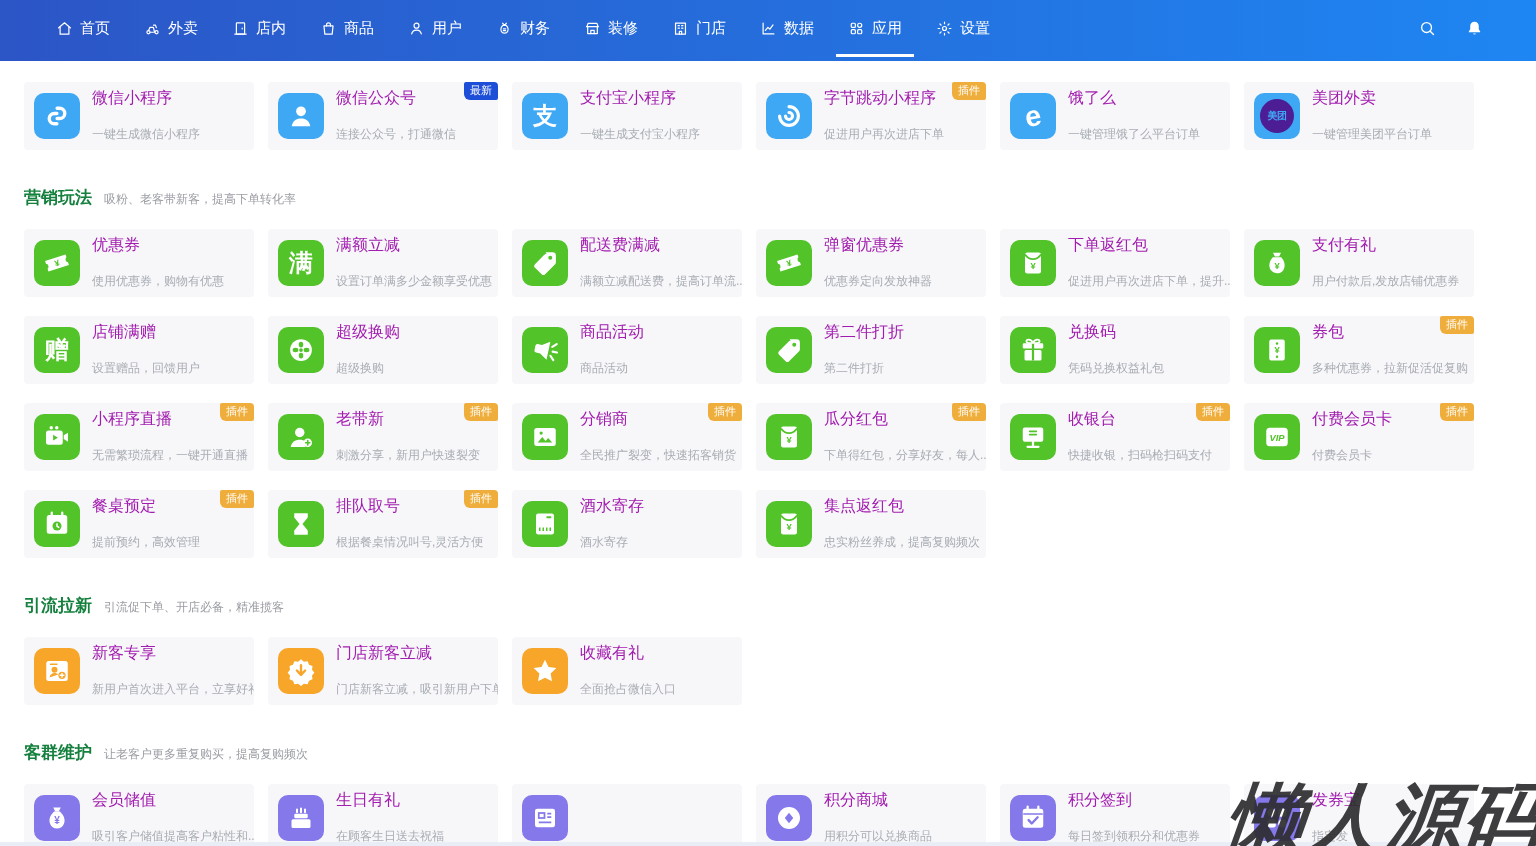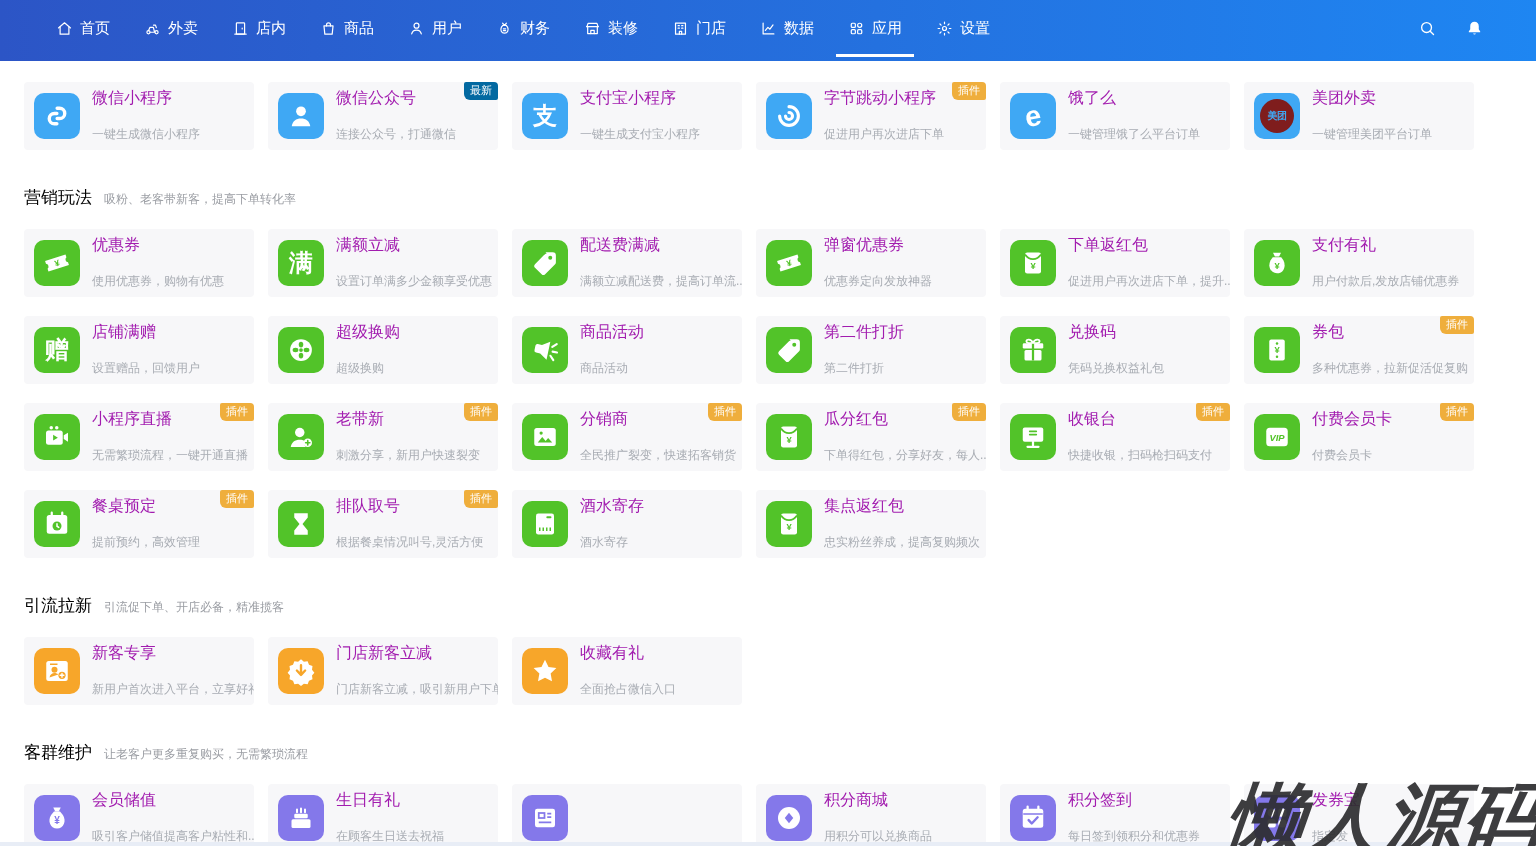--- a/index.html
+++ b/index.html
@@ -21,21 +21,21 @@
   .nav-item svg{width:17px;height:17px;display:block}
   .nav-item.active::after{
     content:"";position:absolute;left:-12px;right:-12px;bottom:0;height:3px;background:#fff;
   }
   .nav-spacer{flex:1}
   .nav-icon-btn{color:#fff;margin-left:28px;cursor:pointer;display:flex;align-items:center}
   .nav-icon-btn svg{width:19px;height:19px;display:block}
   
   main{padding:21px 24px 0}
   .sec-head{display:flex;align-items:baseline;margin:36px 0 20px}
-  .sec-title{font-size:17px;font-weight:normal;color:#000000}
+  .sec-title{font-size:17px;font-weight:bold;color:#15803d}
   .sec-sub{font-size:12px;color:#9a9da3;margin-left:12px}
   .grid{display:grid;grid-template-columns:repeat(6,230px);gap:19px 14px}
   .card{
     position:relative;display:flex;align-items:center;
     background:#f7f7f9;border-radius:4px;height:68px;padding-left:10px;cursor:pointer;
   }
   .app-icon{
     width:46px;height:46px;border-radius:10px;flex:none;
     background:var(--ic);color:#fff;
     display:flex;align-items:center;justify-content:center;
@@ -44,21 +44,21 @@
   .card-text{margin-left:12px;min-width:0}
   .app-name{font-size:16px;color:#a21caf;line-height:1.1;white-space:nowrap}
   .app-desc{font-size:12px;color:#a8acb3;margin-top:19px;white-space:nowrap;overflow:hidden}
   .badge{
     position:absolute;top:0;right:0;font-size:11px;line-height:1;
     color:#fff;padding:3px 6px 4px;border-radius:2px 4px 2px 6px;
   }
   .char-glyph{font-size:24px;font-weight:bold;line-height:1}
   .char-glyph.latin{font-size:29px;transform:rotate(-10deg)}
   .mt-circle{
-    width:34px;height:34px;border-radius:50%;background:#7f1d1d;color:var(--ic);
+    width:34px;height:34px;border-radius:50%;background:#4c1d95;color:var(--ic);
     font-size:10px;font-weight:bold;display:flex;align-items:center;justify-content:center;
     letter-spacing:-0.5px;line-height:1;
   }
   
   .watermark{
     position:absolute;right:-6px;bottom:-12px;z-index:50;
     font-size:78px;font-weight:bold;font-style:italic;
     color:rgba(45,45,47,.92);letter-spacing:1px;line-height:1;
     transform:skewX(-6deg);pointer-events:none;white-space:nowrap;
   }
@@ -188,21 +188,21 @@
         <div class="app-icon">
           <svg viewBox="0 0 24 24" fill="#fff">
             <circle cx="12" cy="8.2" r="3.9"></circle>
             <path d="M4.6 20.2c.5-4.1 3.6-6.2 7.4-6.2s6.9 2.1 7.4 6.2z"></path>
           </svg>
         </div>
         <div class="card-text">
           <div class="app-name">微信公众号</div>
           <div class="app-desc">连接公众号，打通微信</div>
         </div>
-        <span class="badge new" style="background:#0369a1">最新</span>
+        <span class="badge new" style="background:#1d4ed8">最新</span>
       </div>
       <div class="card" style="--ic: #3fa8f4;">
         <div class="app-icon">
           <span class="char-glyph">支</span>
         </div>
         <div class="card-text">
           <div class="app-name">支付宝小程序</div>
           <div class="app-desc">一键生成支付宝小程序</div>
         </div>
       </div>
@@ -580,21 +580,21 @@
           </svg>
         </div>
         <div class="card-text">
           <div class="app-name">收藏有礼</div>
           <div class="app-desc">全面抢占微信入口</div>
         </div>
       </div>
     </div>
     <div class="sec-head">
       <span class="sec-title">客群维护</span>
-      <span class="sec-sub">让老客户更多重复购买，无需繁琐流程</span>
+      <span class="sec-sub">让老客户更多重复购买，提高复购频次</span>
     </div>
     <div class="grid">
       <div class="card" style="--ic: #8478ea;">
         <div class="app-icon">
           <svg viewBox="0 0 24 24" fill="#fff">
             <path d="M9 3.6h6l-1.6 3.2h-2.8z"></path>
             <path d="M9.6 6.8h4.8l2.3 2.8c3 4.5.8 10.8-4.7 10.8S4.3 14.1 7.3 9.6z"></path>
             <text x="12" y="16.8" text-anchor="middle" font-size="8" font-weight="bold" fill="var(--ic)">¥</text>
           </svg>
         </div>

